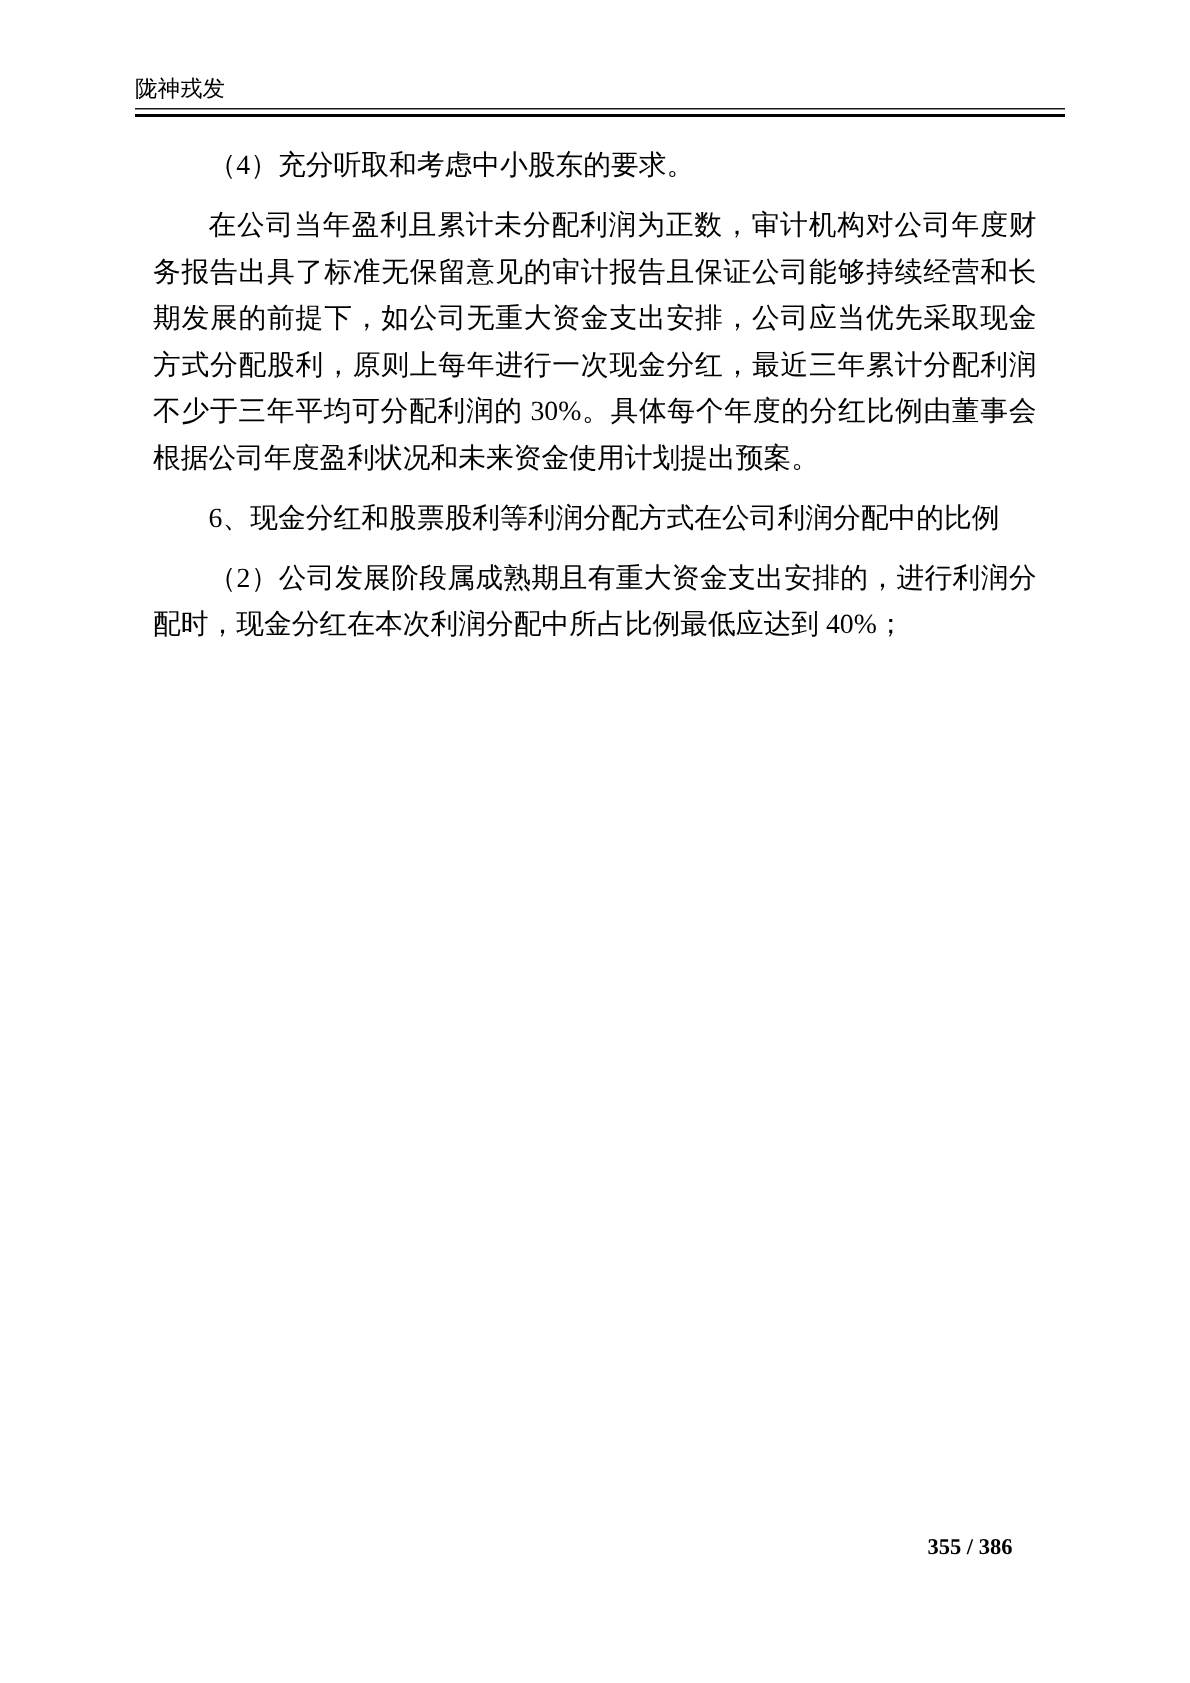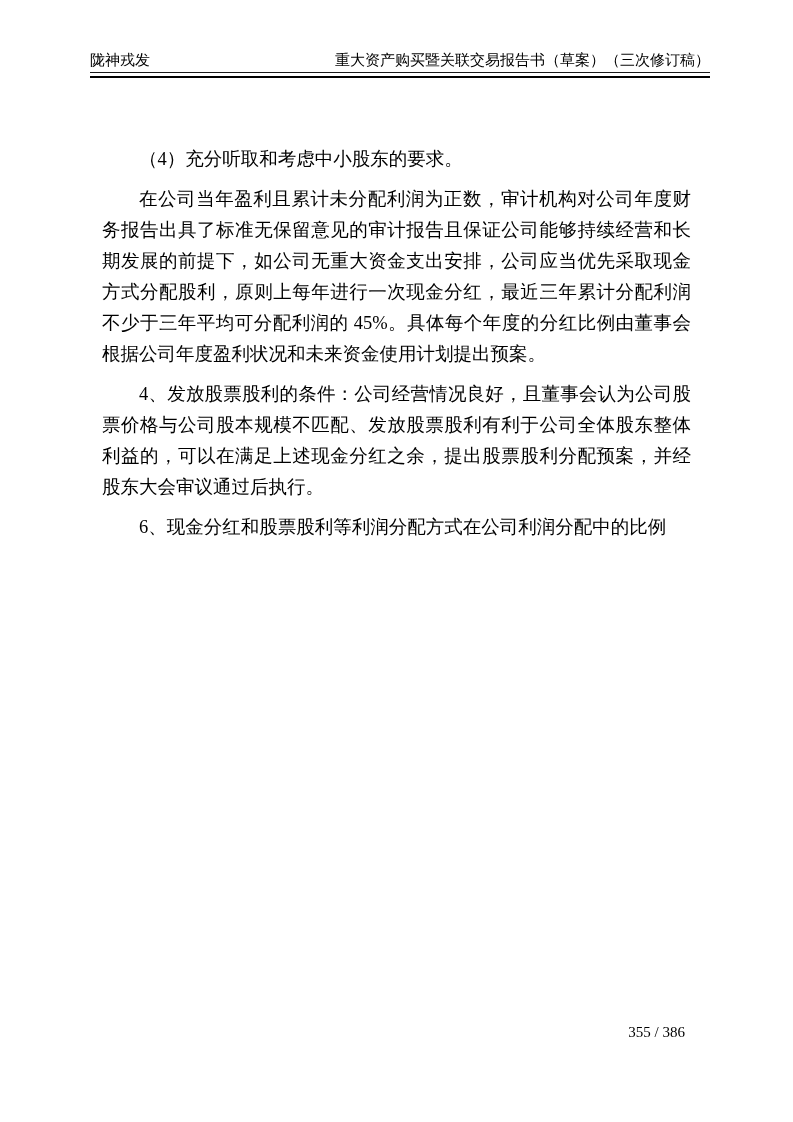--- a/index.html
+++ b/index.html
@@ -17,21 +17,21 @@
   }
   
   .page-header {
     position: absolute;
     left: 90px;
     width: 620px;
     top: 50px;
   }
   .page-header .header-row {
     display: flex;
-    justify-content: space-between;
+    justify-content: flex-start;
     align-items: flex-end;
     font-size: 15px;
     line-height: 20px;
     white-space: nowrap;
   }
   .header-rule-thin {
     margin-top: 2px;
     height: 0;
     border-top: 1px solid #1a1a1a;
   }
@@ -43,48 +43,46 @@
   
   .doc-body {
     position: absolute;
     left: 102px;
     width: 589px;
     top: 96px;
     font-size: 18.5px;
     line-height: 31px;
     text-align: justify;
     text-justify: inter-ideograph;
-    margin-top: 48px;
   }
   .doc-body p {
     margin: 0 0 9px 0;
     text-indent: 2em;
   }
   
   .page-footer {
     position: absolute;
-    right: 108px;
+    right: 118px;
     top: 1022px;
     font-size: 15px;
-    font-weight: normal;
+    font-weight: bold;
     line-height: 20px;
   }
 </style>
 </head>
 <body>
 
 <div class="page-header">
   <div class="header-row">
     <span>陇神戎发</span>
-    <span>重大资产购买暨关联交易报告书（草案）（三次修订稿）</span>
   </div>
   <div class="header-rule-thin"></div>
   <div class="header-rule-thick"></div>
 </div>
 
 <div class="doc-body">
   <p>（4）充分听取和考虑中小股东的要求。</p>
-  <p>在公司当年盈利且累计未分配利润为正数，审计机构对公司年度财务报告出具了标准无保留意见的审计报告且保证公司能够持续经营和长期发展的前提下，如公司无重大资金支出安排，公司应当优先采取现金方式分配股利，原则上每年进行一次现金分红，最近三年累计分配利润不少于三年平均可分配利润的 45%。具体每个年度的分红比例由董事会根据公司年度盈利状况和未来资金使用计划提出预案。</p>
-  <p>4、发放股票股利的条件：公司经营情况良好，且董事会认为公司股票价格与公司股本规模不匹配、发放股票股利有利于公司全体股东整体利益的，可以在满足上述现金分红之余，提出股票股利分配预案，并经股东大会审议通过后执行。</p>
+  <p>在公司当年盈利且累计未分配利润为正数，审计机构对公司年度财务报告出具了标准无保留意见的审计报告且保证公司能够持续经营和长期发展的前提下，如公司无重大资金支出安排，公司应当优先采取现金方式分配股利，原则上每年进行一次现金分红，最近三年累计分配利润不少于三年平均可分配利润的 30%。具体每个年度的分红比例由董事会根据公司年度盈利状况和未来资金使用计划提出预案。</p>
   <p>6、现金分红和股票股利等利润分配方式在公司利润分配中的比例</p>
+  <p>（2）公司发展阶段属成熟期且有重大资金支出安排的，进行利润分配时，现金分红在本次利润分配中所占比例最低应达到 40%；</p>
 </div>
 
 <div class="page-footer">355 / 386</div>
 
 </body></html>

